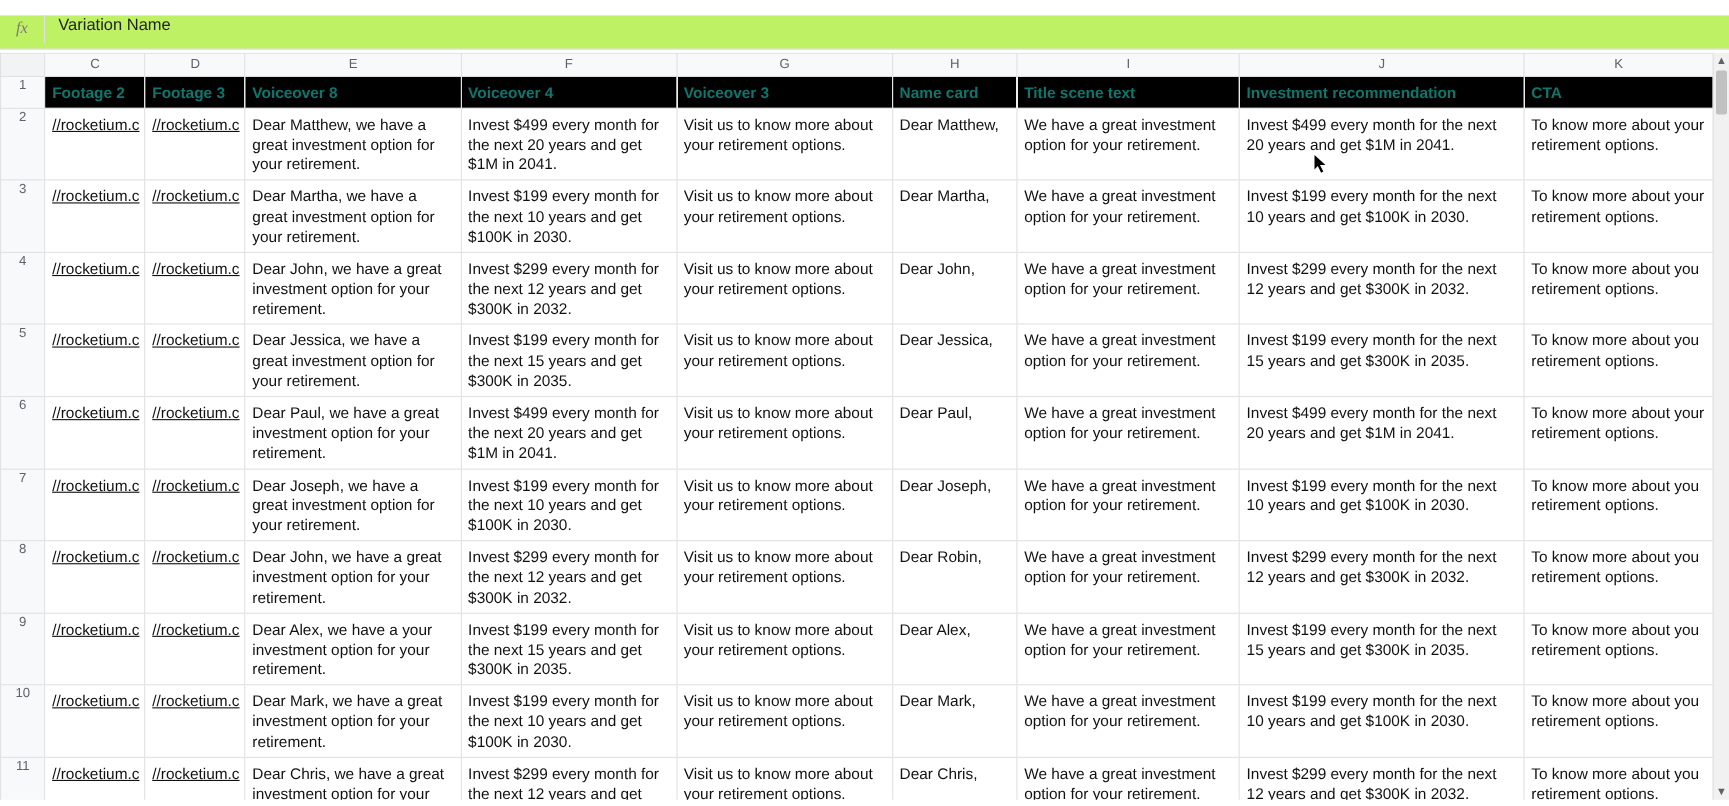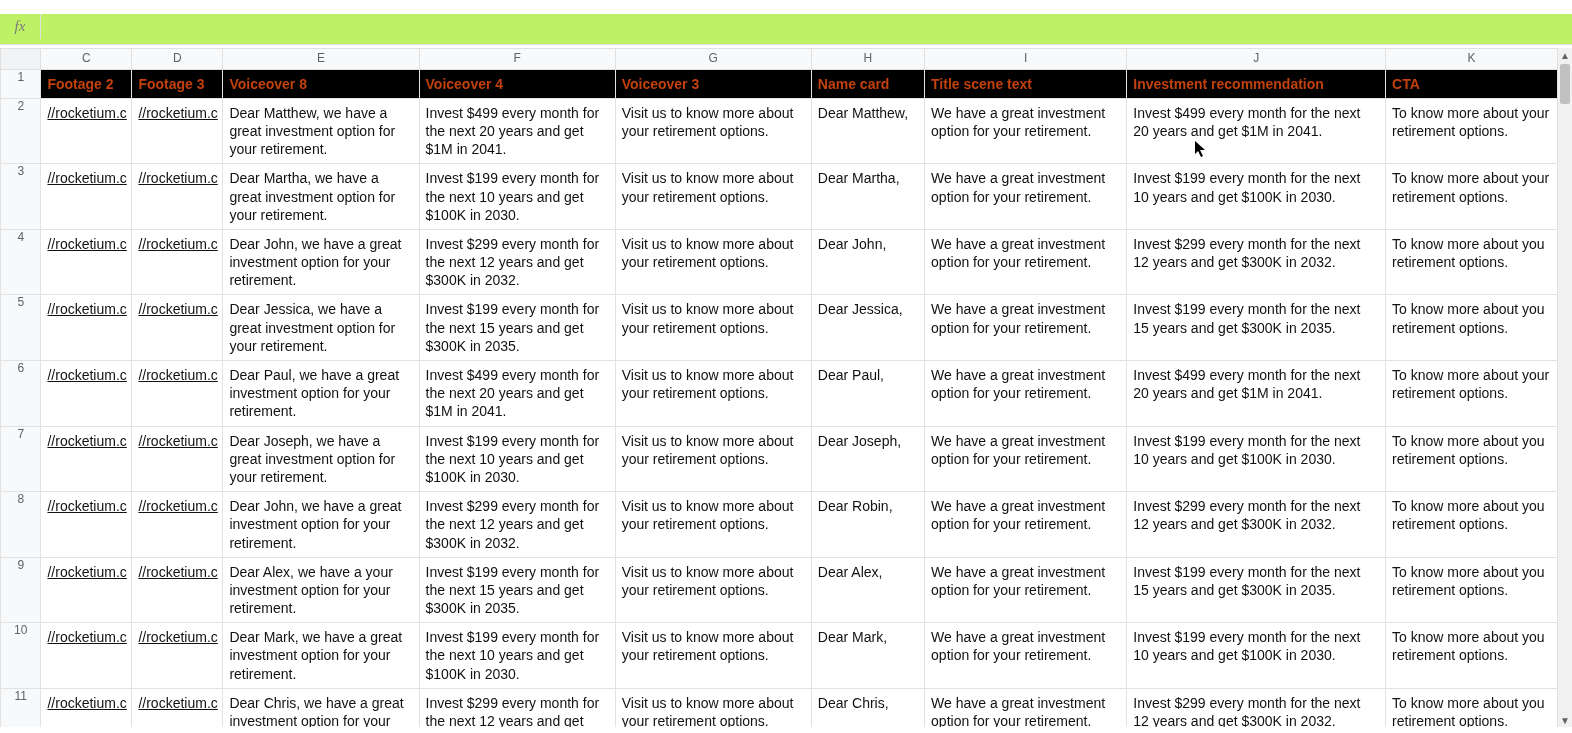--- a/index.html
+++ b/index.html
@@ -75,21 +75,21 @@
     text-align:center;
     font-size:12px;
     padding:0 4px;
     width:36px;
     min-width:36px;
   }
 
   
   tr.datahead td{
     background:#000;
-    color:#c2410c;
+    color:#0f766e;
     font-weight:700;
     white-space:nowrap;
     overflow:hidden;
   }
 
   .truncate{
     white-space:nowrap;overflow:hidden;text-overflow:clip;text-decoration:underline;
   }
 
   
@@ -124,20 +124,21 @@
   .mouse-cursor{
     position:absolute;top:140px;left:1194px;
     font-size:16px;color:#000;pointer-events:none;z-index:20;
   }
 </style>
 </head>
 <body>
 
 <div class="formula-bar">
   <div class="fx">fx</div>
+  <input class="formula-input" value="Variation Name" style="">
 </div>
 
 <div class="sheet">
   <table>
     <colgroup>
       <col class="rowcol">
       <col class="c-C">
         <col class="c-D">
         <col class="c-E">
         <col class="c-F">

